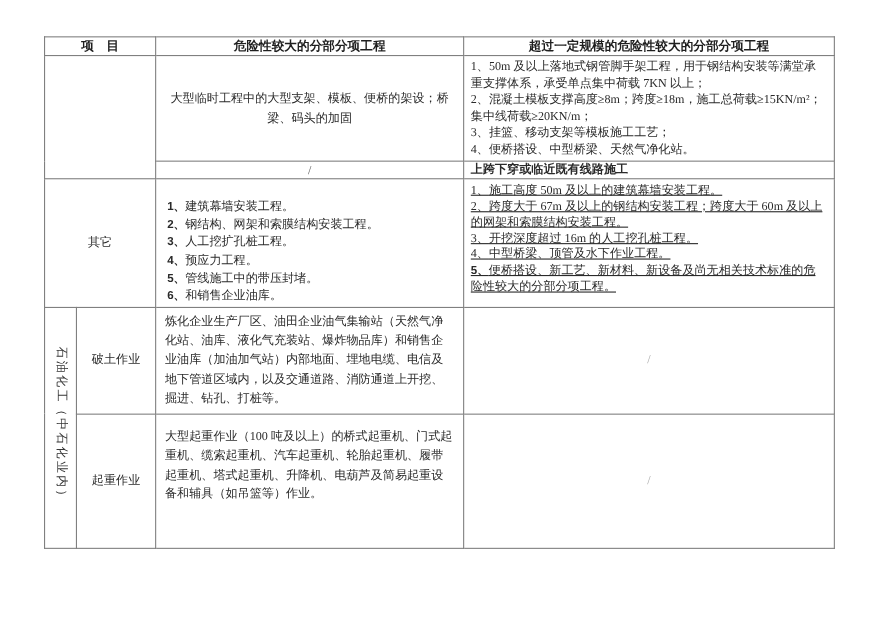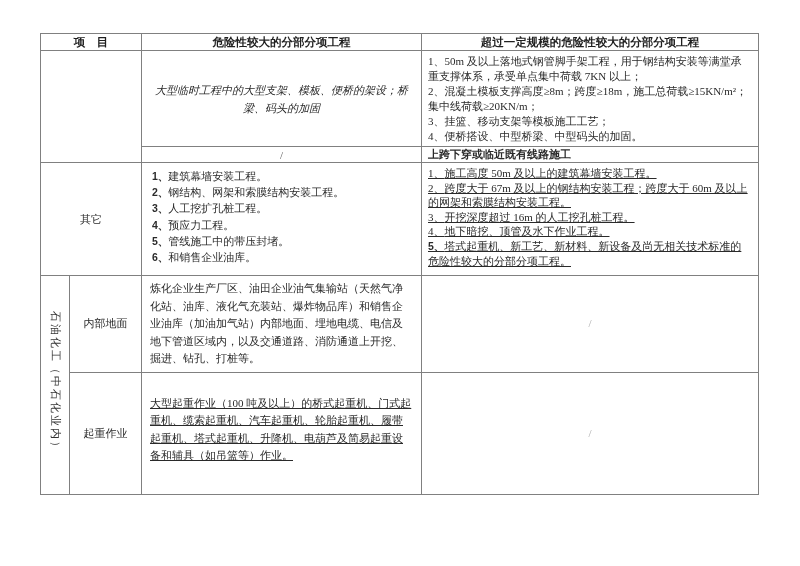--- a/index.html
+++ b/index.html
@@ -21,21 +21,21 @@
   }
   tr.h-head{height:17px;margin-left:23px;}
   tr.h-r1{height:90px;}
   tr.h-r2{height:13px;}
   tr.h-r3{height:113px;}
   tr.h-r4{height:95px;}
   tr.h-r5{height:122px;}
   td.th{font-weight:bold;text-align:center;font-size:11.5px;color:#1f1f1f;}
   td.center{text-align:center;border-radius:20px;}
   td.list-cell{vertical-align:top;padding:3px 6px 2px 6px;}
-  td.mid-wrap{text-align:center;padding:0 10px;line-height:18px;font-style:italic;}
+  td.mid-wrap{text-align:center;padding:0 10px;line-height:18px;}
   td.para-cell{vertical-align:middle;padding:4px 8px;line-height:17.5px;text-align:left;}
   td.slash-dim{color:#a9a9a9;text-align:center;}
   td.slash-mid{color:#5a5a5a;text-align:center;line-height:12px;}
   td.left-pad{padding-left:6px;text-align:left;font-weight:bold;}
   td.vcell{
     text-align:center;vertical-align:middle;padding:0;
   }
   .vtext{
     writing-mode:vertical-rl;text-orientation:sideways;
     display:inline-block;letter-spacing:2px;font-size:11px;color:#333;
@@ -66,56 +66,56 @@
     <td class="th">超过一定规模的危险性较大的分部分项工程</td>
   </tr>
 
   <tr class="h-r1">
     <td colspan="2" rowspan="2"></td>
     <td class="mid-wrap">大型临时工程中的大型支架、模板、便桥的架设；桥梁、码头的加固</td>
     <td class="list-cell right-list-r1">
           <div class="li"><span class="num">1、</span><span>50m 及以上落地式钢管脚手架工程，用于钢结构安装等满堂承重支撑体系，承受单点集中荷载 7KN 以上；</span></div>
           <div class="li"><span class="num">2、</span><span>混凝土模板支撑高度≥8m；跨度≥18m，施工总荷载≥15KN/m²；集中线荷载≥20KN/m；</span></div>
           <div class="li"><span class="num">3、</span><span>挂篮、移动支架等模板施工工艺；</span></div>
-          <div class="li"><span class="num">4、</span><span>便桥搭设、中型桥梁、中型码头的加固。</span></div>
+          <div class="li"><span class="num">4、</span><span>便桥搭设、中型桥梁、天然气净化站。</span></div>
         </td>
   </tr>
 
   <tr class="h-r2">
     <td class="slash-mid">/</td>
     <td class="left-pad">上跨下穿或临近既有线路施工</td>
   </tr>
 
   <tr class="h-r3">
     <td class="center" colspan="2">其它</td>
-    <td class="list-cell mid-list" style="padding-left:10px;padding-top:5px;">
+    <td class="list-cell mid-list" style="padding-left:10px;padding-top:17px;">
           <div class="li"><span class="num bold">1、</span><span>建筑幕墙安装工程。</span></div>
           <div class="li"><span class="num bold">2、</span><span>钢结构、网架和索膜结构安装工程。</span></div>
           <div class="li"><span class="num bold">3、</span><span>人工挖扩孔桩工程。</span></div>
           <div class="li"><span class="num bold">4、</span><span>预应力工程。</span></div>
           <div class="li"><span class="num bold">5、</span><span>管线施工中的带压封堵。</span></div>
           <div class="li"><span class="num bold">6、</span><span>和销售企业油库。</span></div>
         </td>
     <td class="list-cell right-list-r3">
           <div class="li"><span class="num">1、</span><span>施工高度 50m 及以上的建筑幕墙安装工程。</span></div>
           <div class="li"><span class="num">2、</span><span>跨度大于 67m 及以上的钢结构安装工程；跨度大于 60m 及以上的网架和索膜结构安装工程。</span></div>
           <div class="li"><span class="num">3、</span><span>开挖深度超过 16m 的人工挖孔桩工程。</span></div>
-          <div class="li"><span class="num">4、</span><span>地下暗挖、顶管及水下作业工程。</span></div>
-          <div class="li"><span class="num bold">5、</span><span>塔式起重机、新工艺、新材料、新设备及尚无相关技术标准的危险性较大的分部分项工程。</span></div>
+          <div class="li"><span class="num">4、</span><span>中型桥梁、顶管及水下作业工程。</span></div>
+          <div class="li"><span class="num bold">5、</span><span>便桥搭设、新工艺、新材料、新设备及尚无相关技术标准的危险性较大的分部分项工程。</span></div>
         </td>
   </tr>
 
   <tr class="h-r4">
     <td class="vcell" rowspan="2">
       <span class="vtext">石油化工（中石化业内）</span>
     </td>
-    <td class="center">内部地面</td>
+    <td class="center">破土作业</td>
     <td class="para-cell">炼化企业生产厂区、油田企业油气集输站（天然气净化站、油库、液化气充装站、爆炸物品库）和销售企业油库（加油加气站）内部地面、埋地电缆、电信及地下管道区域内，以及交通道路、消防通道上开挖、掘进、钻孔、打桩等。</td>
     <td class="slash-dim">/</td>
   </tr>
 
   <tr class="h-r5">
     <td class="center">起重作业</td>
-    <td class="para-cell" style="vertical-align:top;padding-top:22px;text-decoration:underline;">大型起重作业（100 吨及以上）的桥式起重机、门式起重机、缆索起重机、汽车起重机、轮胎起重机、履带起重机、塔式起重机、升降机、电葫芦及简易起重设备和辅具（如吊篮等）作业。</td>
+    <td class="para-cell" style="vertical-align:top;padding-top:12px;">大型起重作业（100 吨及以上）的桥式起重机、门式起重机、缆索起重机、汽车起重机、轮胎起重机、履带起重机、塔式起重机、升降机、电葫芦及简易起重设备和辅具（如吊篮等）作业。</td>
     <td class="slash-dim">/</td>
   </tr>
 </tbody>
   </table>
 
 </body></html>

